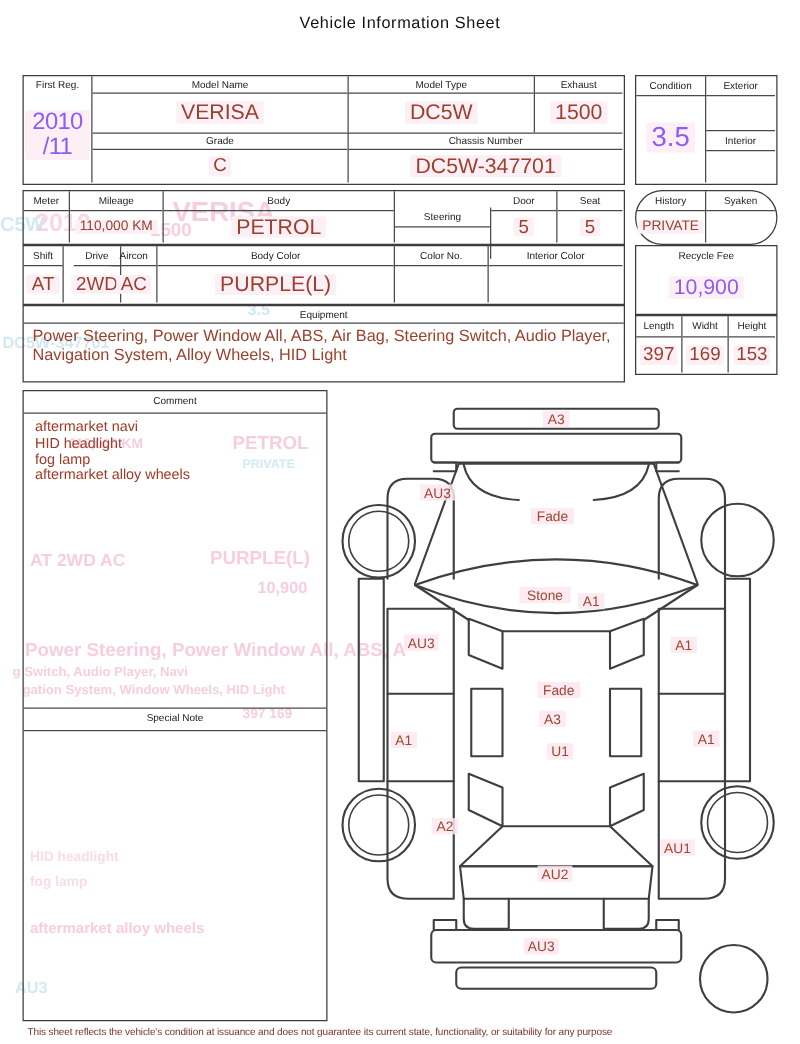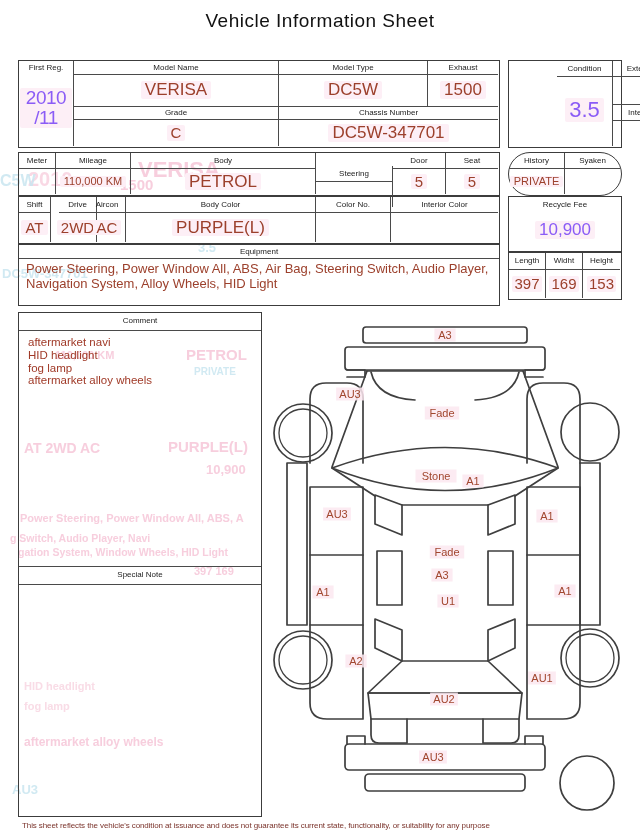--- a/index.html
+++ b/index.html
@@ -1,19 +1,19 @@
 <!DOCTYPE html>
 <html><head>
 <meta charset="utf-8">
 <style>
   html,body{margin:0;padding:0;background:#ffffff;}
   #sheet{position:relative;width:640px;height:835px;background:#fff;overflow:hidden;
          font-family:"Liberation Sans", sans-serif;color:#1a1a1a;}
   h1#title{position:absolute;top:10px;left:0;width:640px;margin:0;text-align:center;
-           font-size:19px;font-weight:500;letter-spacing:.5px;color:#111;}
+           font-size:13px;font-weight:500;letter-spacing:.5px;color:#111;}
   .box{position:absolute;border:1.5px solid #3c3c3c;background:transparent;box-sizing:border-box;}
   .cell{position:absolute;box-sizing:border-box;}
   .bR{border-right:1px solid #4a4a4a;}
   .bB{border-bottom:1px solid #4a4a4a;}
   .bT{border-top:1px solid #4a4a4a;}
   .hdr{font-size:8px;color:#222;text-align:center;line-height:13px;height:13px;overflow:hidden;}
   .hdr16{line-height:15px;height:15px;}
   .val{display:flex;align-items:center;justify-content:center;text-align:center;}
   .val span{background:#fdeff6;border-radius:2px;padding:0 4px;line-height:1.05;}
   .red{color:#9c402c;}
@@ -41,21 +41,21 @@
       <span class="ghost" style="left: 28px; top: 168px; font-size: 20px; color: rgb(248, 210, 224);">2010</span>
       <span class="ghost" style="left: 0px; top: 172px; font-size: 16px; color: rgb(201, 230, 240);">C5W</span>
       <span class="ghost" style="left: 198px; top: 240px; font-size: 13px; color: rgb(201, 230, 240);">3.5</span>
       <span class="ghost" style="left: 2px; top: 266px; font-size: 13px; color: rgb(201, 230, 240);">DC5W-347701</span>
       <span class="ghost" style="left: 55px; top: 349px; font-size: 11px; color: rgb(246, 198, 216);">110,000 KM</span>
       <span class="ghost" style="left: 186px; top: 346px; font-size: 15px; color: rgb(246, 198, 216);">PETROL</span>
       <span class="ghost" style="left: 194px; top: 366px; font-size: 10px; color: rgb(201, 230, 240);">PRIVATE</span>
       <span class="ghost" style="left: 24px; top: 440px; font-size: 14px; color: rgb(246, 198, 216);">AT  2WD  AC</span>
       <span class="ghost" style="left: 168px; top: 438px; font-size: 15px; color: rgb(246, 198, 216);">PURPLE(L)</span>
       <span class="ghost" style="left: 206px; top: 462px; font-size: 13px; color: rgb(246, 198, 216);">10,900</span>
-      <span class="ghost" style="left: 20px; top: 512px; font-size: 11px; color: rgb(246, 198, 216);">Power Steering, Power Window  All, ABS, A</span>
+      <span class="ghost" style="left: 20px; top: 512px; font-size: 15px; color: rgb(246, 198, 216);">Power Steering, Power Window  All, ABS, A</span>
       <span class="ghost" style="left: 10px; top: 532px; font-size: 10.5px; color: rgb(246, 198, 216);">g Switch, Audio Player, Navi</span>
       <span class="ghost" style="left: 18px; top: 546px; font-size: 10.5px; color: rgb(246, 198, 216);">gation System, Window Wheels, HID Light</span>
       <span class="ghost" style="left: 194px; top: 565px; font-size: 11px; color: rgb(246, 198, 216);">397  169</span>
       <span class="ghost" style="left: 24px; top: 680px; font-size: 11px; color: rgb(248, 214, 226);">HID headlight</span>
       <span class="ghost" style="left: 24px; top: 700px; font-size: 11px; color: rgb(248, 214, 226);">fog lamp</span>
       <span class="ghost" style="left: 24px; top: 735px; font-size: 12px; color: rgb(246, 198, 216);">aftermarket alloy wheels</span>
       <span class="ghost" style="left: 12px; top: 782px; font-size: 13px; color: rgb(201, 230, 240);">AU3</span>
     </div>
 
   <h1 id="title">Vehicle Information Sheet</h1>
@@ -94,21 +94,21 @@
       </div>
       <div class="cell bT" style="left:260px;top:45px;width:219px;height:40px;">
         <div class="hdr bB" style="height:12px;line-height:12px;">Chassis Number</div>
         <div class="val sz17 red" style="height:26px;">
             <span>DC5W-347701</span>
           </div>
       </div>
     </div>
   </div>
 
-  <div class="box" style="left:508px;top:60px;width:114px;height:88px;padding-left:48px;">
+  <div class="box" style="left:508px;top:60px;width:114px;height:88px;">
     <div class="boxin">
       <div class="cell bR" style="left:0;top:0;width:56px;height:85px;">
         <div class="hdr hdr16 bB">Condition</div>
         <div class="val sz21 brown" style="height:66px;">
             <span>3.5</span>
           </div>
       </div>
       <div class="cell" style="left:56px;top:0;width:55px;height:85px;">
         <div class="hdr hdr16 bB">Exterior</div>
         <div class="bB" style="height:27px;"></div>

